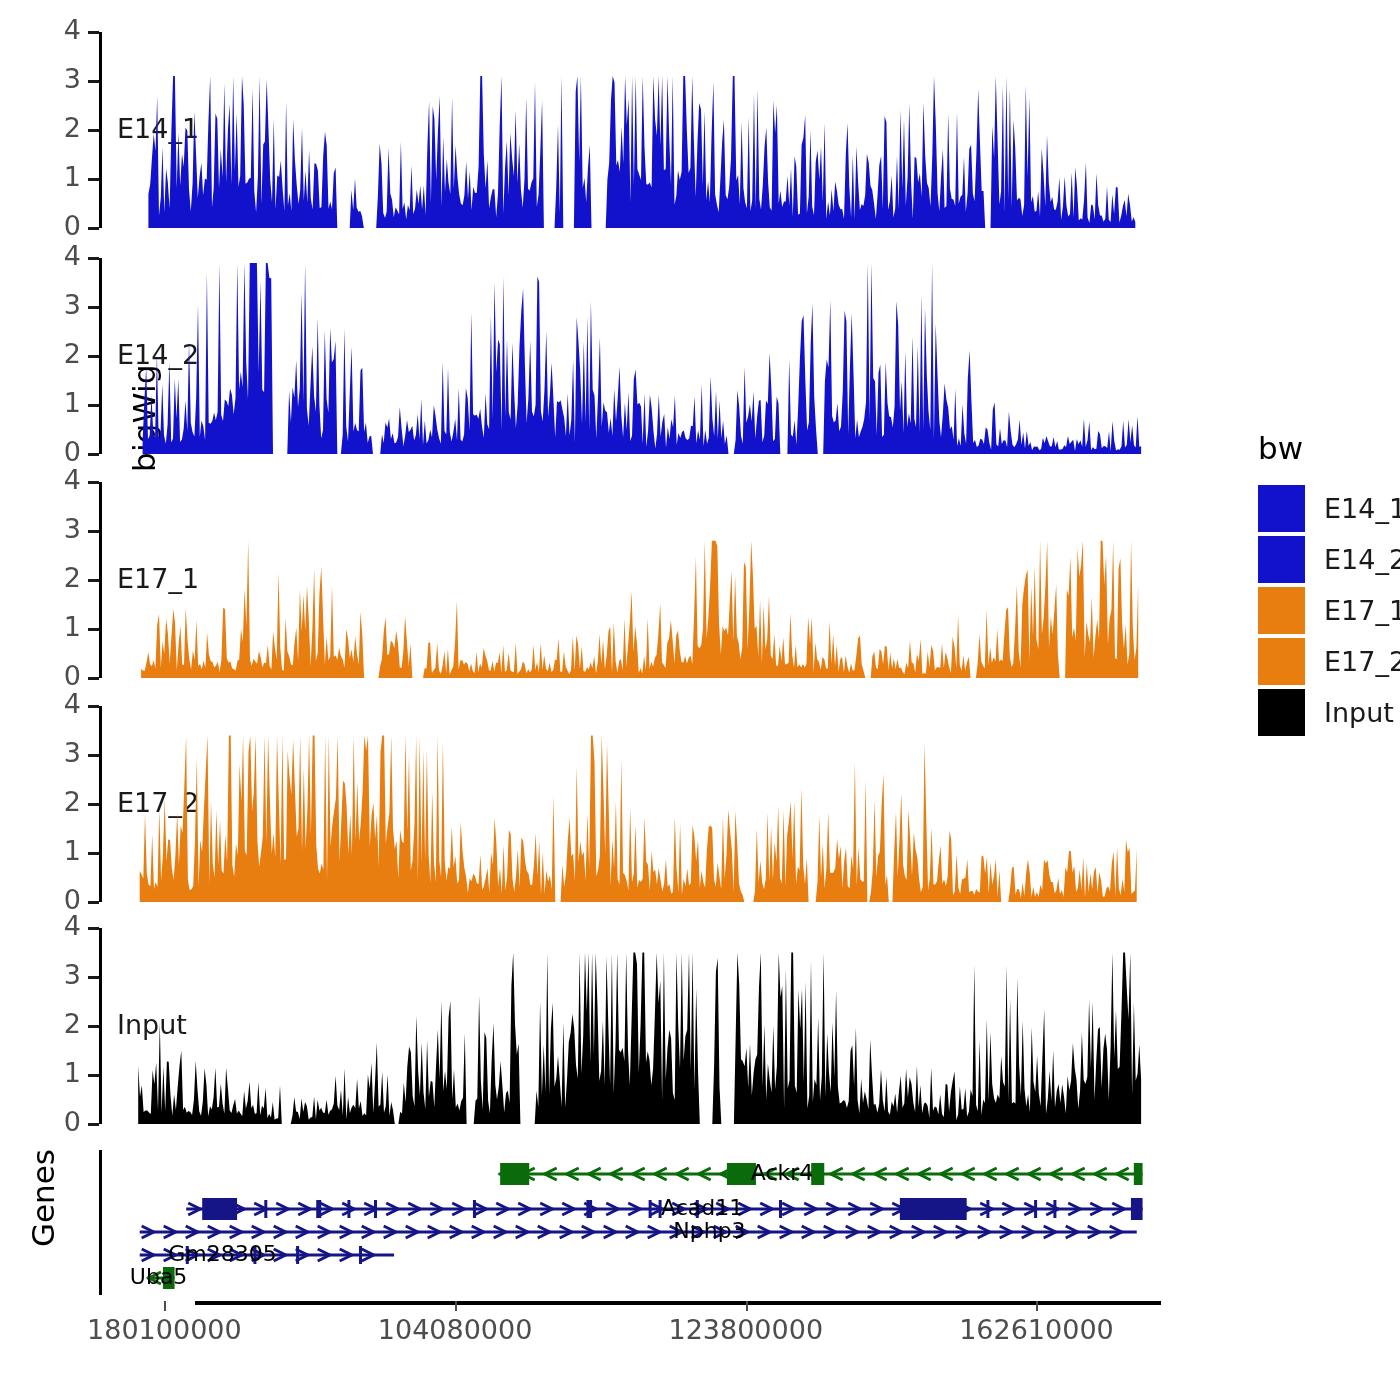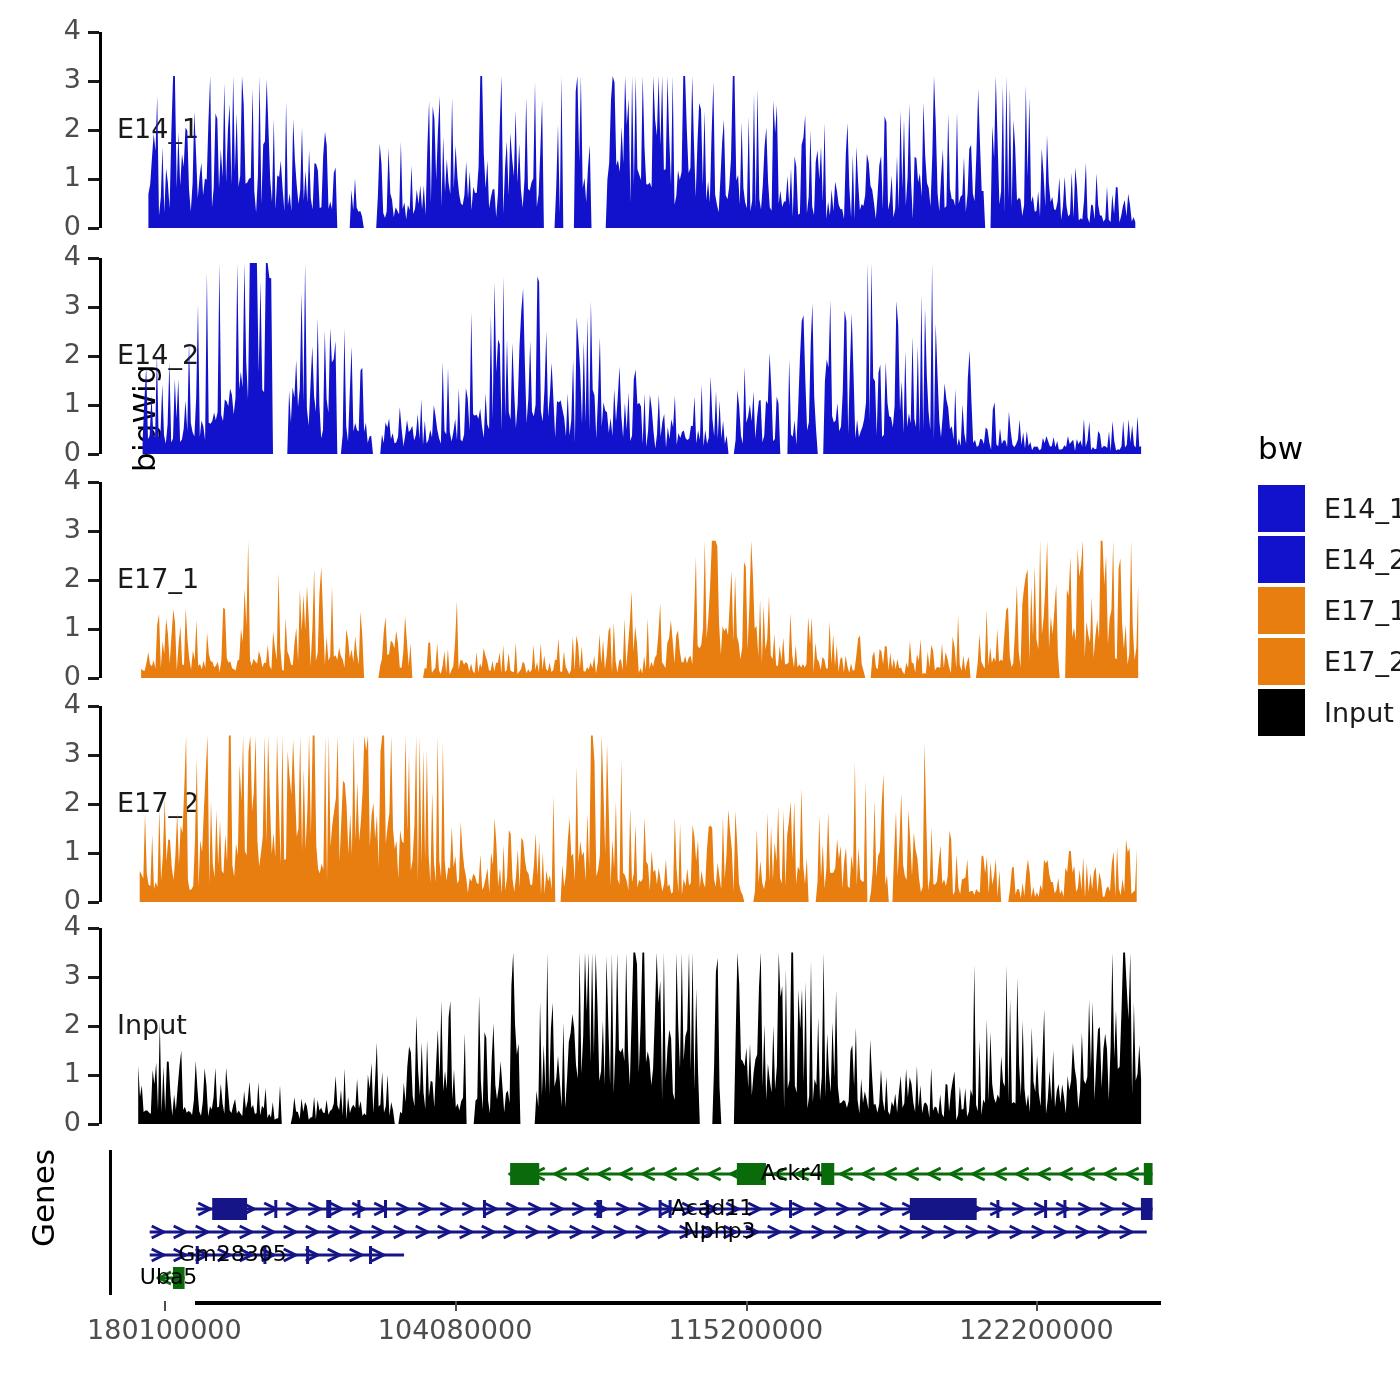--- a/index.html
+++ b/index.html
@@ -33,21 +33,21 @@
     position:absolute;right:18px;top:-18px;font-size:27px;color:#4d4d4d;
     white-space:nowrap;
   }
   .tracklabel{
     position:absolute;font-size:27px;color:#1a1a1a;white-space:nowrap;
   }
   .plotarea{position:absolute;left:0;top:0;right:0;bottom:0;overflow:hidden;}
   .plotarea svg{display:block;}
 
   
-  #genepanel{position:absolute;left:109px;top:1150px;width:1061px;height:145px;}
+  #genepanel{position:absolute;left:99px;top:1150px;width:1061px;height:145px;}
   #genepanel .axisline{position:absolute;left:0;top:0;width:3px;height:145px;background:#000;}
   #xaxisline{position:absolute;left:195px;top:1301px;width:966px;height:4px;background:#000;}
   .xtick{position:absolute;top:1301px;width:2px;height:10px;background:#4d4d4d;}
   .xticklabel{
     position:absolute;top:1314px;font-size:27px;color:#4d4d4d;
     white-space:nowrap;transform:translateX(-50%);
   }
 
   
   #legend{position:absolute;left:1212px;top:430px;margin-left:46px;}
@@ -397,23 +397,23 @@
       </div>
   </div>
 
   <div id="xaxisline"></div>
   <div id="xticks">
       <div class="xtick" style="left: 164.404px;"></div>
       <div class="xticklabel" style="left: 164.404px;">180100000</div>
       <div class="xtick" style="left: 455.089px;"></div>
       <div class="xticklabel" style="left: 455.089px;">104080000</div>
       <div class="xtick" style="left: 745.774px;"></div>
-      <div class="xticklabel" style="left: 745.774px;">115200000</div>
+      <div class="xticklabel" style="left: 745.774px;">123800000</div>
       <div class="xtick" style="left: 1036.46px;"></div>
-      <div class="xticklabel" style="left: 1036.46px;">122200000</div>
+      <div class="xticklabel" style="left: 1036.46px;">162610000</div>
     </div>
 
   <div id="legend">
     <div id="legend-title">bw</div>
     <div id="legend-items">
         <div class="legend-row">
           <div class="legend-swatch" style="background: rgb(18, 18, 204);"></div>
           <div class="legend-label">E14_1</div>
         </div>
         <div class="legend-row">

